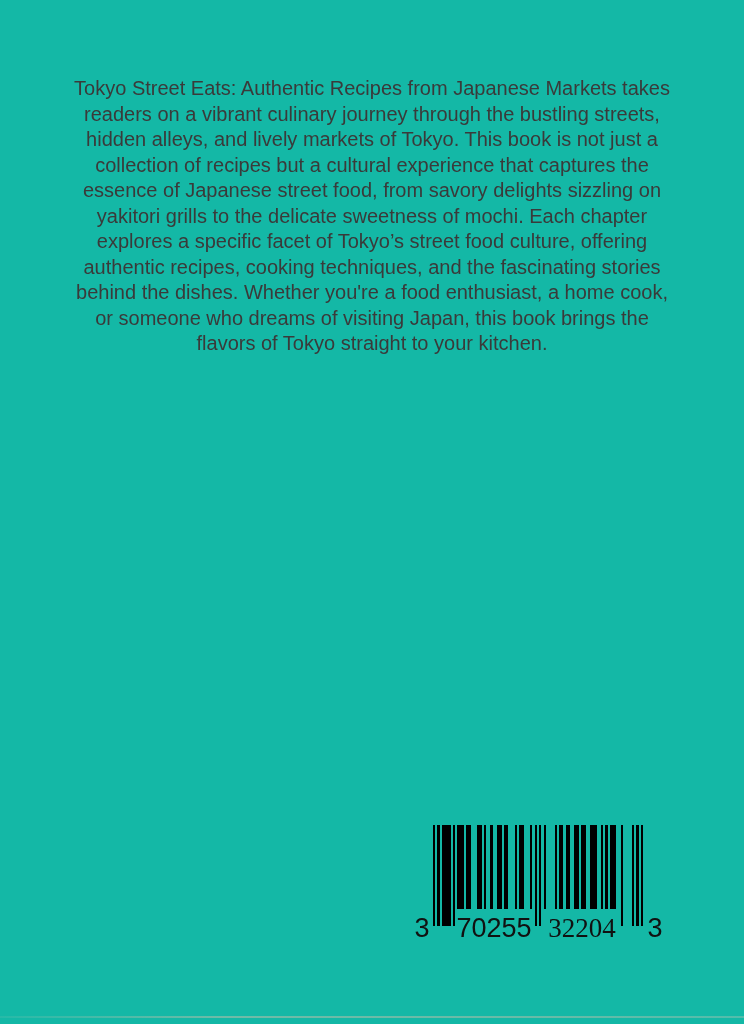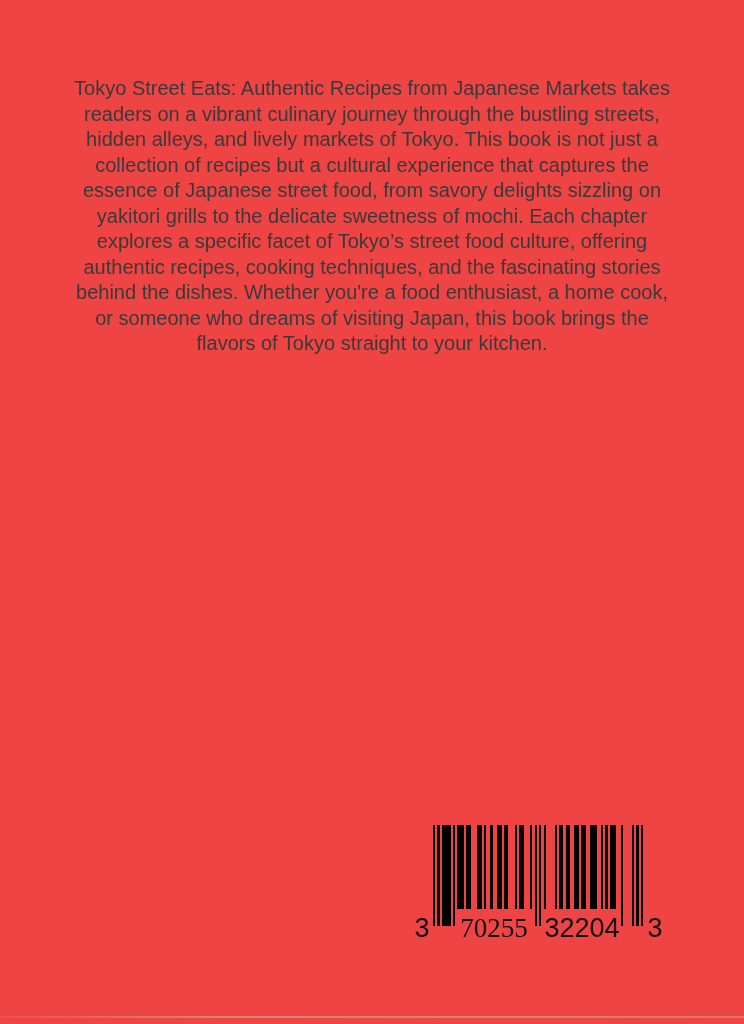--- a/index.html
+++ b/index.html
@@ -2,21 +2,21 @@
 <html><head>
 <meta charset="utf-8">
 <style>
   * { margin: 0; padding: 0; box-sizing: border-box; }
   html, body { background: #ffffff; }
   .page {
     position: relative;
     width: 744px;
     height: 1024px;
     margin: 0 auto;
-    background: #ef4444;
+    background: #14b8a6;
     overflow: hidden;
     font-family: "Liberation Sans", sans-serif;
   }
   .blurb {
     position: absolute;
     top: 76px;
     left: 50%;
     transform: translateX(-50%);
     width: 608px;
     font-size: 20px;
@@ -54,22 +54,22 @@
   .bc-digit, .bc-group {
     position: absolute;
     top: 90px;
     font-size: 27px;
     line-height: 27px;
     color: #111111;
     text-align: center;
     font-weight: 400;
   }
   .bc-left  { left: 0;     width: 18px; }
-  .bc-g1    { left: 42px;  width: 78px; font-family: Liberation Serif, serif; }
-  .bc-g2    { left: 130px; width: 78px; }
+  .bc-g1    { left: 42px;  width: 78px; }
+  .bc-g2    { left: 130px; width: 78px; font-family: Liberation Serif, serif; }
   .bc-right { left: 232px; width: 20px; }
   .bottom-edge {
     position: absolute;
     left: 0;
     top: 1016px;
     width: 100%;
     height: 2px;
     background: linear-gradient(to right,
       rgba(200,201,185,0.10),
       rgba(186,189,168,0.55) 30%,

